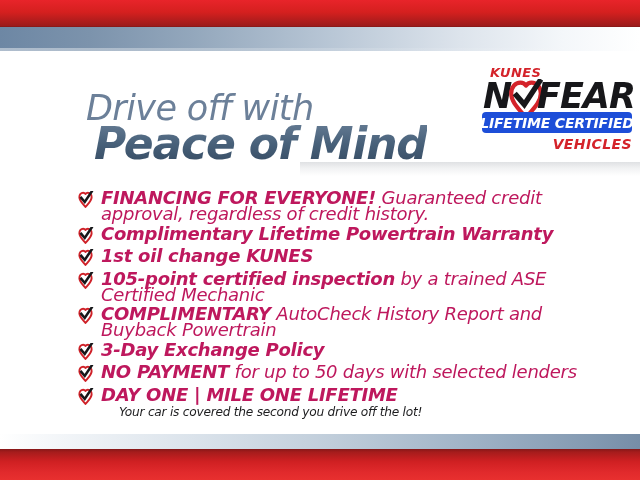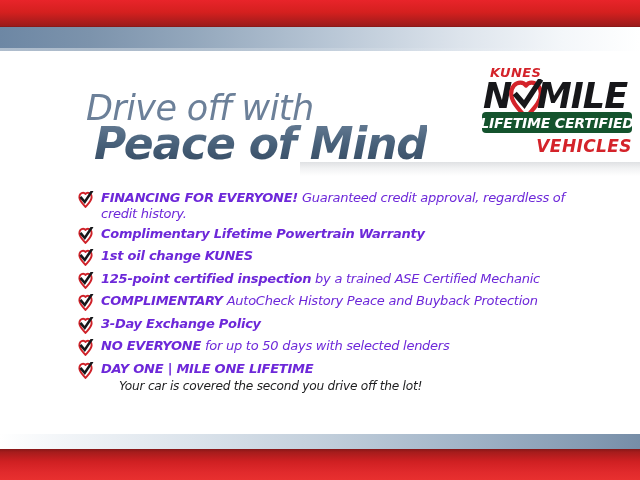--- a/index.html
+++ b/index.html
@@ -144,42 +144,42 @@
   }
   .logo-heart {
     position: absolute;
     left: 29px; top: 2px;
     width: 34px; height: 40px;
   }
   .logo-bar {
     position: absolute;
     left: 4px; top: 50px;
     width: 150px; height: 21px;
-    background: #14532d;
+    background: #1d4ed8;
     border-radius: 4px;
     display: flex;
     align-items: center;
     justify-content: center;
   }
   .logo-bar-text {
     font-family: "DejaVu Sans", sans-serif;
     font-weight: bold;
     font-style: italic;
     font-size: 14px;
     letter-spacing: -0.2px;
     color: #ffffff;
     white-space: nowrap;
   }
   .logo-vehicles {
     position: absolute;
     right: 4px; top: 74px;
     font-family: "DejaVu Sans", sans-serif;
     font-weight: bold;
     font-style: italic;
-    font-size: 17px;
+    font-size: 14px;
     letter-spacing: 0.4px;
     color: #d4232a;
     white-space: nowrap;
   }
 
   
   .bullets {
     position: absolute;
     left: 76px; top: 190px;
     width: 520px;
@@ -195,23 +195,23 @@
     flex: 0 0 auto;
     width: 19px; height: 17px;
     margin-top: 1px;
     margin-right: 6px;
   }
   .bullet-body {
     flex: 1 1 auto;
   }
   .bullet-text {
     font-family: "DejaVu Sans", sans-serif;
-    font-size: 13px;
-    font-style: italic;
-    color: #6d28d9;
+    font-size: 18px;
+    font-style: italic;
+    color: #be185d;
     line-height: 16px;
     letter-spacing: -0.25px;
   }
   .bullet-text .lead {
     font-weight: bold;
   }
   .bullet-sub {
     font-family: "DejaVu Sans", sans-serif;
     font-size: 12.2px;
     font-style: italic;
@@ -241,21 +241,21 @@
   <div class="logo">
     <div class="logo-kunes">KUNES</div>
     <div class="logo-main">
       <span class="logo-n">N</span>
       <span class="logo-heart">
         <svg viewBox="0 0 34 40" width="34" height="40" aria-hidden="true">
           <path d="M17 38.5 C9.5 29.5 2.2 22.8 2.2 14.6 C2.2 8.0 6.4 3.6 11.4 3.6 C14.2 3.6 16.0 5.0 17 6.6 C18.0 5.0 19.8 3.6 22.6 3.6 C27.6 3.6 31.8 8.0 31.8 14.6 C31.8 22.8 24.5 29.5 17 38.5 Z" fill="none" stroke="#d4232a" stroke-width="4.2" stroke-linejoin="round"></path>
           <path d="M7.5 16.5 L15.3 25.5 L30.5 2.5" fill="none" stroke="#17171a" stroke-width="5.4" stroke-linecap="square" stroke-linejoin="miter"></path>
         </svg>
       </span>
-      <span class="logo-fear">MILE</span>
+      <span class="logo-fear">FEAR</span>
     </div>
     <div class="logo-bar">
       <span class="logo-bar-text">LIFETIME CERTIFIED</span>
     </div>
     <div class="logo-vehicles">VEHICLES</div>
   </div>
 
   <div class="bullets">
       <div class="bullet-row">
         <span class="bullet-icon"><svg viewBox="0 0 34 40" width="19" height="17" aria-hidden="true">
@@ -283,48 +283,48 @@
         <div class="bullet-body">
           <div class="bullet-text"><span class="lead">1st oil change KUNES</span></div>
         </div>
       </div>
       <div class="bullet-row">
         <span class="bullet-icon"><svg viewBox="0 0 34 40" width="19" height="17" aria-hidden="true">
             <path d="M17 37.5 C9.8 29.0 2.6 22.6 2.6 14.6 C2.6 8.2 6.6 4.0 11.4 4.0 C14.1 4.0 15.9 5.3 17 6.9 C18.1 5.3 19.9 4.0 22.6 4.0 C27.4 4.0 31.4 8.2 31.4 14.6 C31.4 22.6 24.2 29.0 17 37.5 Z" fill="none" stroke="#cf2128" stroke-width="4.6" stroke-linejoin="round"></path>
             <path d="M7.0 16.0 L15.2 25.8 L31.5 1.5" fill="none" stroke="#17171a" stroke-width="6" stroke-linecap="square"></path>
           </svg></span>
         <div class="bullet-body">
-          <div class="bullet-text"><span class="lead">125-point certified inspection</span><span> by a trained ASE Certified Mechanic</span></div>
-        </div>
-      </div>
-      <div class="bullet-row">
-        <span class="bullet-icon"><svg viewBox="0 0 34 40" width="19" height="17" aria-hidden="true">
-            <path d="M17 37.5 C9.8 29.0 2.6 22.6 2.6 14.6 C2.6 8.2 6.6 4.0 11.4 4.0 C14.1 4.0 15.9 5.3 17 6.9 C18.1 5.3 19.9 4.0 22.6 4.0 C27.4 4.0 31.4 8.2 31.4 14.6 C31.4 22.6 24.2 29.0 17 37.5 Z" fill="none" stroke="#cf2128" stroke-width="4.6" stroke-linejoin="round"></path>
-            <path d="M7.0 16.0 L15.2 25.8 L31.5 1.5" fill="none" stroke="#17171a" stroke-width="6" stroke-linecap="square"></path>
-          </svg></span>
-        <div class="bullet-body">
-          <div class="bullet-text"><span class="lead">COMPLIMENTARY</span><span> AutoCheck History Peace and Buyback Protection</span></div>
+          <div class="bullet-text"><span class="lead">105-point certified inspection</span><span> by a trained ASE Certified Mechanic</span></div>
+        </div>
+      </div>
+      <div class="bullet-row">
+        <span class="bullet-icon"><svg viewBox="0 0 34 40" width="19" height="17" aria-hidden="true">
+            <path d="M17 37.5 C9.8 29.0 2.6 22.6 2.6 14.6 C2.6 8.2 6.6 4.0 11.4 4.0 C14.1 4.0 15.9 5.3 17 6.9 C18.1 5.3 19.9 4.0 22.6 4.0 C27.4 4.0 31.4 8.2 31.4 14.6 C31.4 22.6 24.2 29.0 17 37.5 Z" fill="none" stroke="#cf2128" stroke-width="4.6" stroke-linejoin="round"></path>
+            <path d="M7.0 16.0 L15.2 25.8 L31.5 1.5" fill="none" stroke="#17171a" stroke-width="6" stroke-linecap="square"></path>
+          </svg></span>
+        <div class="bullet-body">
+          <div class="bullet-text"><span class="lead">COMPLIMENTARY</span><span> AutoCheck History Report and Buyback Powertrain</span></div>
         </div>
       </div>
       <div class="bullet-row">
         <span class="bullet-icon"><svg viewBox="0 0 34 40" width="19" height="17" aria-hidden="true">
             <path d="M17 37.5 C9.8 29.0 2.6 22.6 2.6 14.6 C2.6 8.2 6.6 4.0 11.4 4.0 C14.1 4.0 15.9 5.3 17 6.9 C18.1 5.3 19.9 4.0 22.6 4.0 C27.4 4.0 31.4 8.2 31.4 14.6 C31.4 22.6 24.2 29.0 17 37.5 Z" fill="none" stroke="#cf2128" stroke-width="4.6" stroke-linejoin="round"></path>
             <path d="M7.0 16.0 L15.2 25.8 L31.5 1.5" fill="none" stroke="#17171a" stroke-width="6" stroke-linecap="square"></path>
           </svg></span>
         <div class="bullet-body">
           <div class="bullet-text"><span class="lead">3-Day Exchange Policy</span></div>
         </div>
       </div>
       <div class="bullet-row">
         <span class="bullet-icon"><svg viewBox="0 0 34 40" width="19" height="17" aria-hidden="true">
             <path d="M17 37.5 C9.8 29.0 2.6 22.6 2.6 14.6 C2.6 8.2 6.6 4.0 11.4 4.0 C14.1 4.0 15.9 5.3 17 6.9 C18.1 5.3 19.9 4.0 22.6 4.0 C27.4 4.0 31.4 8.2 31.4 14.6 C31.4 22.6 24.2 29.0 17 37.5 Z" fill="none" stroke="#cf2128" stroke-width="4.6" stroke-linejoin="round"></path>
             <path d="M7.0 16.0 L15.2 25.8 L31.5 1.5" fill="none" stroke="#17171a" stroke-width="6" stroke-linecap="square"></path>
           </svg></span>
         <div class="bullet-body">
-          <div class="bullet-text"><span class="lead">NO EVERYONE</span><span> for up to 50 days with selected lenders</span></div>
+          <div class="bullet-text"><span class="lead">NO PAYMENT</span><span> for up to 50 days with selected lenders</span></div>
         </div>
       </div>
       <div class="bullet-row tall">
         <span class="bullet-icon"><svg viewBox="0 0 34 40" width="19" height="17" aria-hidden="true">
             <path d="M17 37.5 C9.8 29.0 2.6 22.6 2.6 14.6 C2.6 8.2 6.6 4.0 11.4 4.0 C14.1 4.0 15.9 5.3 17 6.9 C18.1 5.3 19.9 4.0 22.6 4.0 C27.4 4.0 31.4 8.2 31.4 14.6 C31.4 22.6 24.2 29.0 17 37.5 Z" fill="none" stroke="#cf2128" stroke-width="4.6" stroke-linejoin="round"></path>
             <path d="M7.0 16.0 L15.2 25.8 L31.5 1.5" fill="none" stroke="#17171a" stroke-width="6" stroke-linecap="square"></path>
           </svg></span>
         <div class="bullet-body">
           <div class="bullet-text"><span class="lead">DAY ONE  |  MILE ONE LIFETIME</span></div>
           <div class="bullet-sub">Your car is covered the second you drive off the lot!</div>

